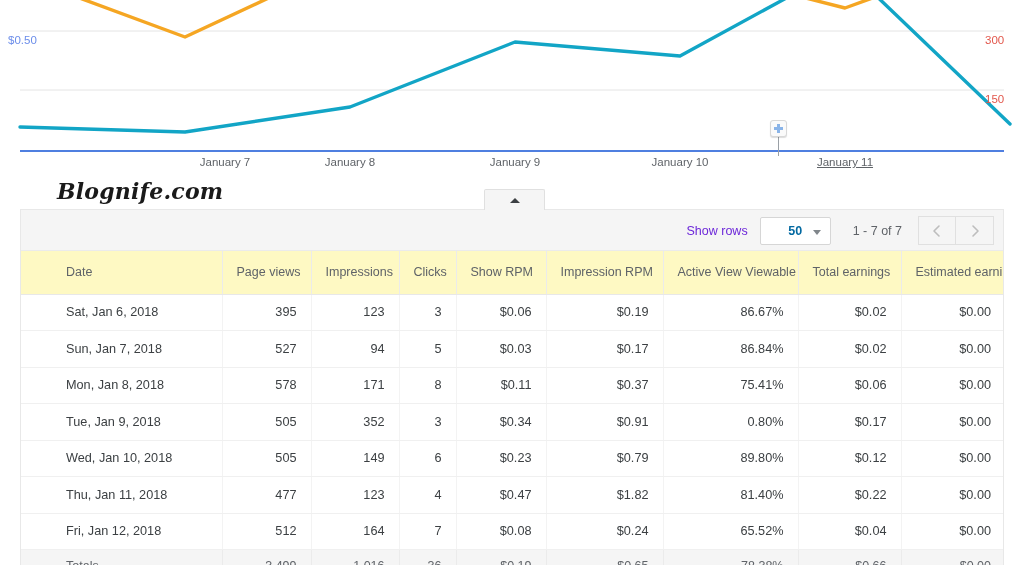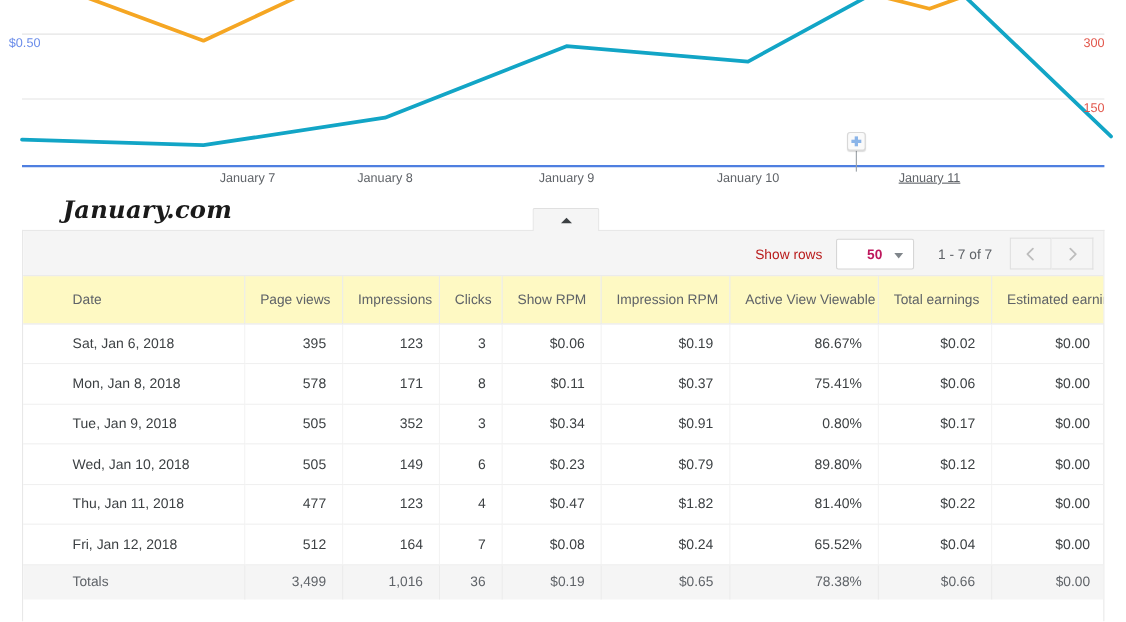--- a/index.html
+++ b/index.html
@@ -145,37 +145,37 @@
   .toolbar-right {
     position: absolute;
     right: 9px; top: 0;
     height: 41px;
     display: flex;
     align-items: center;
     gap: 0;
   }
   .show-rows-label {
     font-size: 12.5px;
-    color: #b91c1c;
+    color: #6d28d9;
     margin-right: 12px;
     white-space: nowrap;
     text-align: right;
   }
   .rows-select {
     width: 71px;
     height: 28px;
     background: #ffffff;
     border: 1px solid #d6d6d6;
     border-radius: 2px;
     display: flex;
     align-items: center;
     justify-content: center;
     position: relative;
     font-size: 12.5px;
-    color: #be185d;
+    color: #0369a1;
     font-weight: bold;
   }
   .rows-select .sel-caret {
     position: absolute;
     right: 9px; top: 12px;
     width: 0; height: 0;
     border-left: 4.5px solid transparent;
     border-right: 4.5px solid transparent;
     border-top: 5px solid #80868b;
   }
@@ -281,21 +281,21 @@
     <div class="x-tick" style="left:515px;">January 9</div>
     <div class="x-tick" style="left:680px;">January 10</div>
     <div class="x-tick" style="left:845px;text-decoration:underline;">January 11</div>
 
     <div class="annot-marker">
       <div class="pin-stem"></div>
       <div class="pin-box"></div>
     </div>
   </div>
 
-  <div class="watermark">January.com</div>
+  <div class="watermark">Blognife.com</div>
 
   <div class="collapse-tab">
     <span class="caret"></span>
   </div>
 
   <div class="table-card">
 
     <div class="table-toolbar">
       <div class="toolbar-right">
 
@@ -355,20 +355,31 @@
             <td>395</td>
             <td>123</td>
             <td>3</td>
             <td>$0.06</td>
             <td>$0.19</td>
             <td>86.67%</td>
             <td>$0.02</td>
             <td>$0.00</td>
           </tr>
           <tr>
+            <td class="col-date">Sun, Jan 7, 2018</td>
+            <td>527</td>
+            <td>94</td>
+            <td>5</td>
+            <td>$0.03</td>
+            <td>$0.17</td>
+            <td>86.84%</td>
+            <td>$0.02</td>
+            <td>$0.00</td>
+          </tr>
+          <tr>
             <td class="col-date">Mon, Jan 8, 2018</td>
             <td>578</td>
             <td>171</td>
             <td>8</td>
             <td>$0.11</td>
             <td>$0.37</td>
             <td>75.41%</td>
             <td>$0.06</td>
             <td>$0.00</td>
           </tr>

